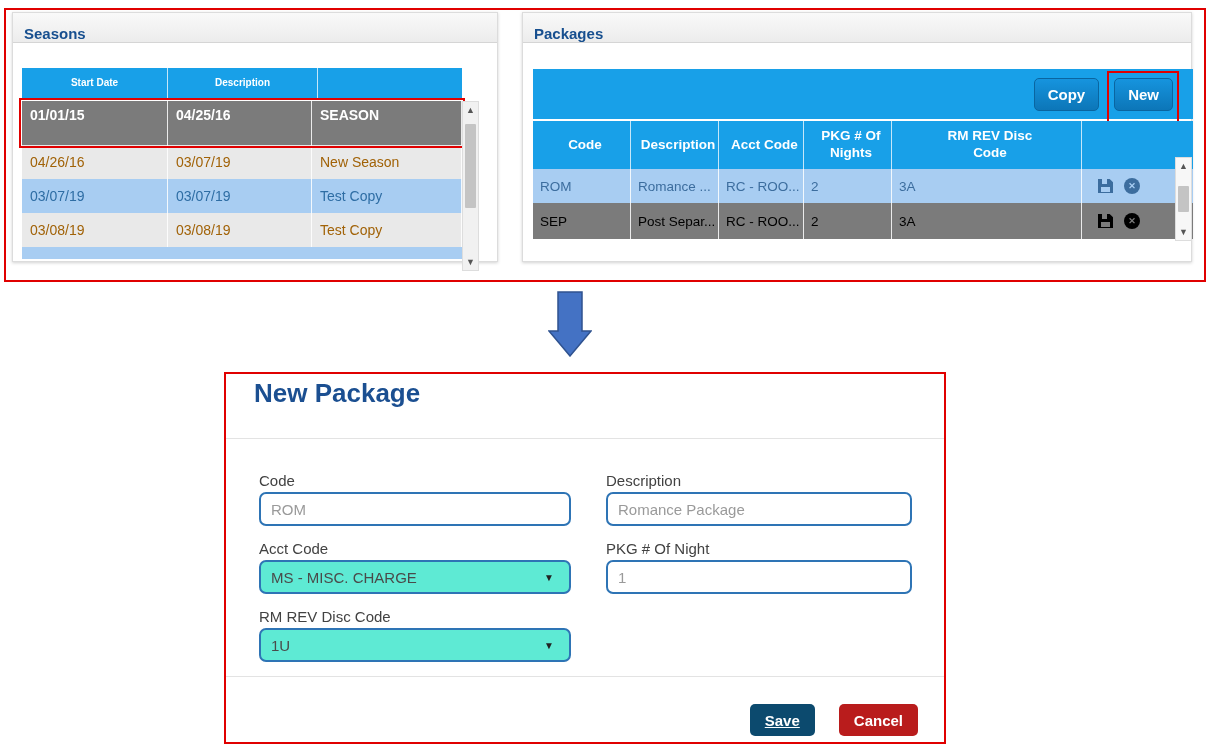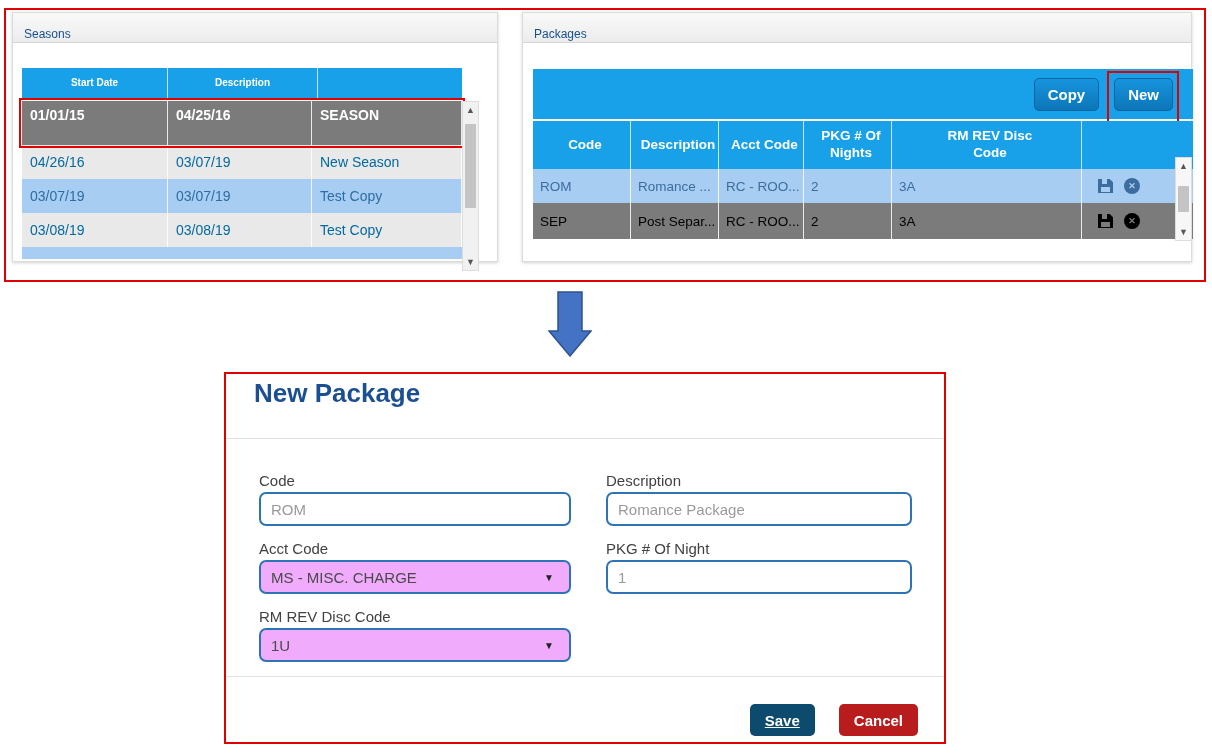--- a/index.html
+++ b/index.html
@@ -5,35 +5,35 @@
   * { margin:0; padding:0; box-sizing:border-box; }
   body { font-family:"Liberation Sans", sans-serif; background:#fff; }
   #canvas { position:relative; width:1212px; height:753px; background:#fff; overflow:hidden; }
 
   
   .red-box { position:absolute; border:2px solid #e00000; pointer-events:none; }
 
   
   .card { position:absolute; background:#fff; border:1px solid #dcdcdc; box-shadow:0 1px 3px rgba(0,0,0,.18); }
   .card-header { height:30px; background:linear-gradient(#f9f9f9,#ececec); border-bottom:1px solid #d5d5d5; display:flex; align-items:center; }
-  .card-title { color:#174f8f; font-weight:normal; font-size:12px; padding-left:11px;margin-top:12px; }
+  .card-title { color:#174f8f; font-weight:bold; font-size:15px; padding-left:11px;margin-top:12px; }
 
   
   .thead-row { display:flex; background:#18a0e8; color:#fff; font-weight:bold; }
   .thead-row .cell { display:flex; align-items:center; justify-content:center; text-align:center; border-right:1px solid rgba(255,255,255,.75); white-space:pre-line; line-height:1.25; }
   .trow { display:flex; }
   .trow .cell { border-right:1px solid rgba(255,255,255,.85); padding-left:8px; display:flex; align-items:center; font-size:14px; }
 
   
   .s-table { position:absolute; left:9px; top:55px; width:440px; }
   .s-table .c1{width:146px;} .s-table .c2{width:144px;} .s-table .c3{width:150px;}
   .s-head { height:30px; font-size:10px; }
   .s-row-selected { height:44px; background:#7b7b7b; color:#fff; font-weight:bold; outline:2px solid #e00000; outline-offset:1px; margin-top:3px; }
   .s-row-selected .cell { align-items:flex-start; padding-top:6px; }
-  .s-row-gray { height:34px; background:#e9e9e9; color:#0369a1; }
+  .s-row-gray { height:34px; background:#e9e9e9; color:#a16207; }
   .s-row-blue { height:34px; background:#a8cdf2; color:#2e6da4; }
   .s-row-partial { height:12px; background:#a8cdf2; }
 
   
   .vscroll { position:absolute; background:#f1f1f1; border:1px solid #ddd; width:17px; }
   .vscroll .arr { position:absolute; left:0; width:100%; text-align:center; font-size:9px; color:#555; line-height:14px; cursor:default; }
   .vscroll .arr.up{ top:1px; } .vscroll .arr.dn{ bottom:1px; }
   .vscroll .thumb { position:absolute; left:2px; right:2px; background:#c4c4c4; border-radius:1px; }
 
   
@@ -57,21 +57,21 @@
 
   
   .flow-arrow { position:absolute; left:548px; top:291px; }
 
   
   .dialog { position:absolute; left:212px; top:372px; width:722px; height:372px; background:#fff; border:2px solid #e00000;margin-left:12px; }
   .dlg-title { position:absolute; left:28px; top:4px; font-size:26px; font-weight:bold; color:#1b4f91; }
   .dlg-divider { position:absolute; left:0; width:100%; height:1px; background:#e3e3e3; }
   .fld-label { position:absolute; font-size:15px; color:#424242; }
   .fld-input { position:absolute; height:34px; border:2px solid #2e74b5; border-radius:7px; background:#fff; font-family:"Liberation Sans",sans-serif; font-size:15px; color:#9a9a9a; padding:0 10px; outline:none; }
-  .fld-select { position:absolute; height:34px; border:2px solid #2e74b5; border-radius:7px; background:#f0abfc; display:flex; align-items:center; padding:0 10px; cursor:pointer; }
+  .fld-select { position:absolute; height:34px; border:2px solid #2e74b5; border-radius:7px; background:#5eead4; display:flex; align-items:center; padding:0 10px; cursor:pointer; }
   .fld-select .val { flex:1; font-size:15px; color:#4a4a4a; }
   .fld-select .caret { font-size:10px; color:#222; margin-right:5px; }
   .col1 { left:33px; width:312px; } .col2 { left:380px; width:306px; }
   .dlg-buttons { position:absolute; right:26px; top:330px; display:flex; gap:24px; }
   .btn { height:32px; border:none; border-radius:5px; color:#fff; font-weight:bold; font-size:15px; font-family:"Liberation Sans",sans-serif; padding:0 15px; cursor:pointer; }
   .btn-save { background:#0c4a6e;text-decoration:underline; }
   .btn-cancel { background:#b91c1c; }
 </style>
 </head>
 <body>

